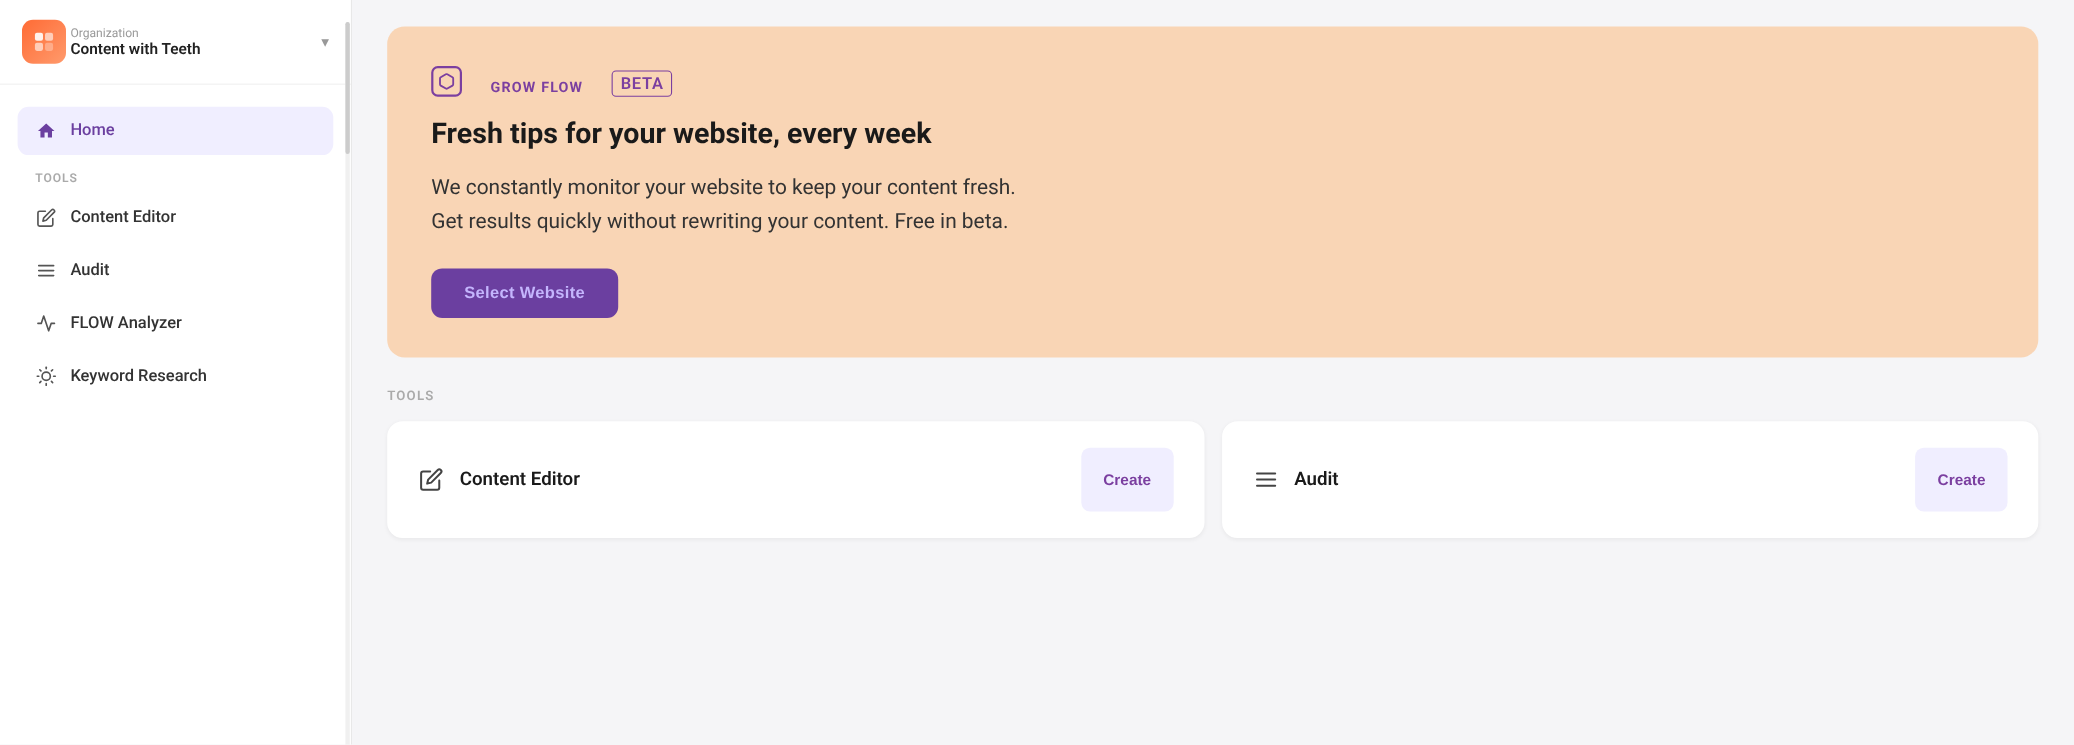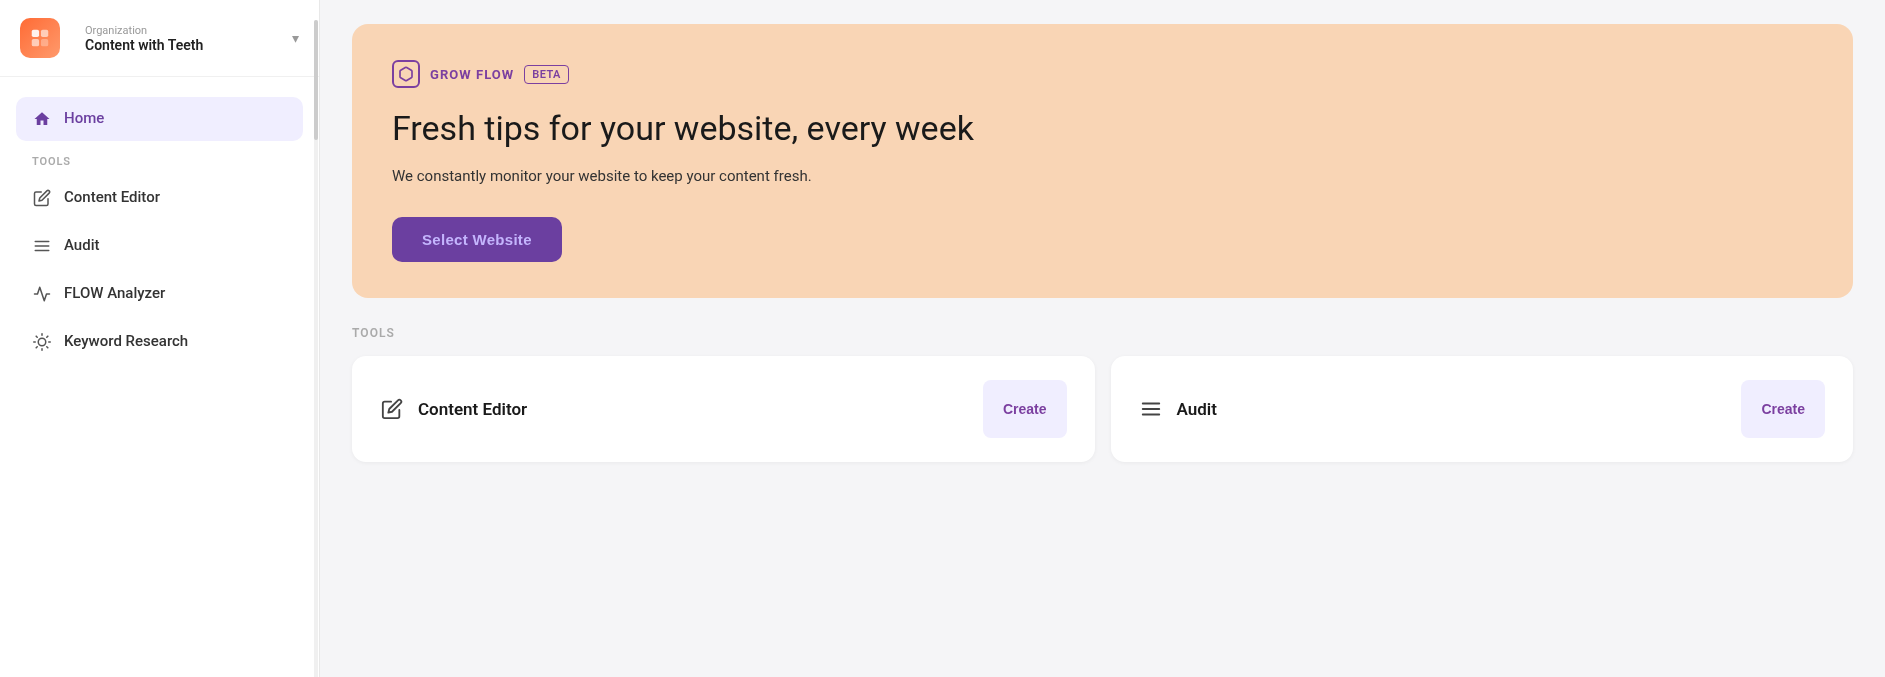--- a/index.html
+++ b/index.html
@@ -27,21 +27,21 @@
       flex-direction: column;
       border-right: 1px solid #e8e8e8;
       position: relative;
     }
 
     .sidebar-header {
       display: flex;
       align-items: center;
       padding: 18px 20px;
       border-bottom: 1px solid #f0f0f0;
-      gap: 25px;
+      gap: 4px;
     }
 
     .sidebar-logo {
       width: 40px;
       height: 40px;
       background: linear-gradient(135deg, #ff6b35, #ff9a6c);
       border-radius: 10px;
       display: flex;
       align-items: center;
       justify-content: center;
@@ -156,22 +156,22 @@
     
     .grow-flow-banner {
       background: #f9d5b5;
       border-radius: 16px;
       padding: 36px 40px;
       margin-bottom: 28px;
     }
 
     .grow-flow-header {
       display: flex;
-      align-items: center;
-      gap: 10px;
+      align-items: flex-end;
+      gap: 26px;
       margin-bottom: 18px;
     }
 
     .grow-flow-icon {
       width: 28px;
       height: 28px;
       border: 2px solid #7b3fa0;
       border-radius: 6px;
       display: flex;
       align-items: center;
@@ -182,39 +182,39 @@
 
     .grow-flow-title {
       font-size: 13px;
       font-weight: 700;
       color: #7b3fa0;
       letter-spacing: 0.08em;
       text-transform: uppercase;
     }
 
     .grow-flow-beta {
-      font-size: 11px;
+      font-size: 15px;
       font-weight: 600;
       color: #7b3fa0;
       border: 1.5px solid #7b3fa0;
       border-radius: 4px;
       padding: 2px 7px;
       letter-spacing: 0.04em;
     }
 
     .grow-flow-headline {
-      font-size: 34px;
-      font-weight: 400;
+      font-size: 26px;
+      font-weight: 700;
       color: #1a1a1a;
       margin-bottom: 14px;
       line-height: 1.3;
     }
 
     .grow-flow-description {
-      font-size: 15px;
+      font-size: 19px;
       color: #333;
       line-height: 1.65;
       margin-bottom: 28px;
     }
 
     .select-website-btn {
       background: #6b3fa0;
       color: #c4b5fd;
       border: none;
       border-radius: 10px;
@@ -385,20 +385,21 @@
         </svg>
       </div>
       <span class="grow-flow-title">GROW FLOW</span>
       <span class="grow-flow-beta">BETA</span>
     </div>
 
     <h2 class="grow-flow-headline">Fresh tips for your website, every week</h2>
 
     <p class="grow-flow-description">
       <span>We constantly monitor your website to keep your content fresh.</span><br>
+      <span>Get results quickly without rewriting your content. Free in beta.</span>
     </p>
 
     <button class="select-website-btn">Select Website</button>
   </div>
 
   <div>
     <div class="tools-section-label">TOOLS</div>
 
     <div class="tools-grid">
 

